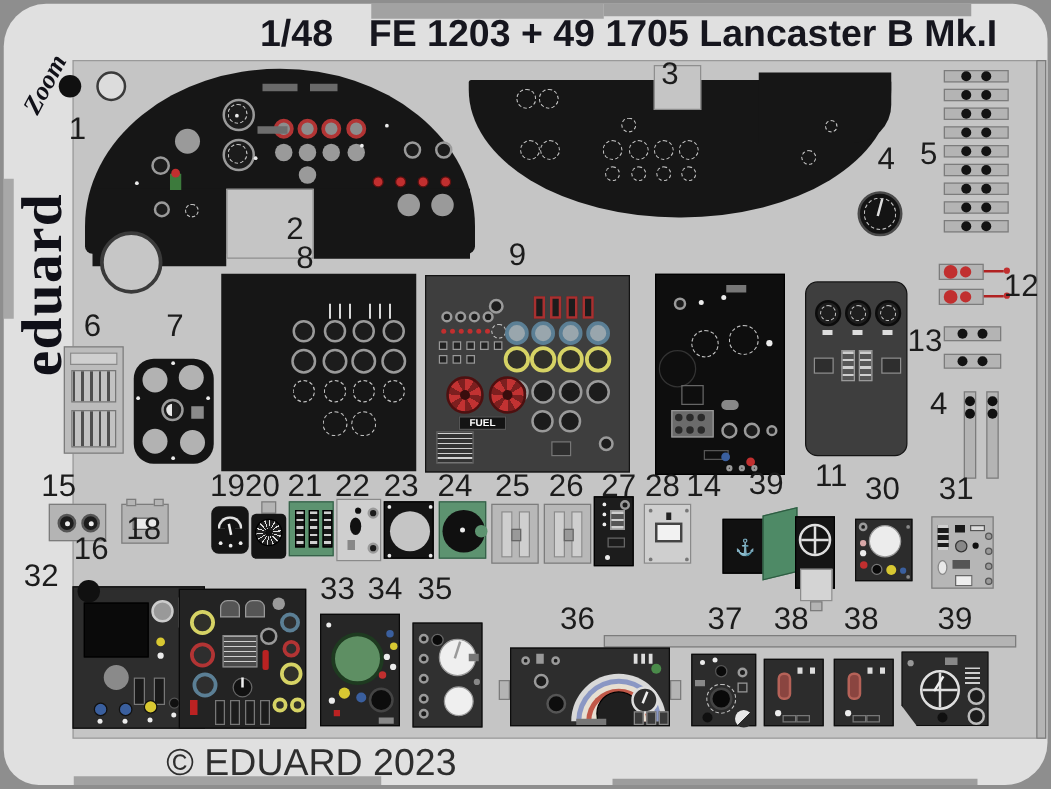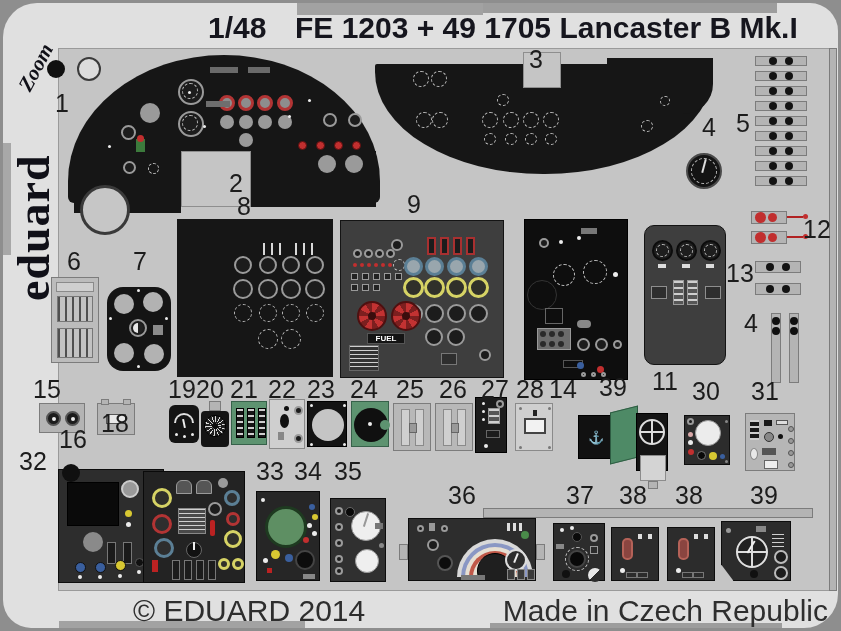--- a/index.html
+++ b/index.html
@@ -55,22 +55,21 @@
   <div class="a" style="left:56px;top:618px;width:246px;height:13px;background:#a2a2a2;"></div>
   <div class="a" style="left:487px;top:620px;width:292px;height:11px;background:#9d9d9d;"></div>
   <div class="a" style="left:0;top:140px;width:8px;height:112px;background:#a8a8a8;"></div>
 
   <span id="hdr-scale" style="left:205px;">1/48</span>
   <span id="hdr-title" style="left:292px;">FE 1203 + 49 1705 Lancaster B Mk.I</span>
 
   <span id="zoomlogo">Zoom</span>
   <span id="brand">eduard</span>
 
-  <span id="ftr-copy" style="left:130px;">© EDUARD 2014</span>
-  <span id="ftr-made" style="right:10px;">Made in Czech Republic</span>
+  <span id="ftr-copy" style="left:130px;">© EDUARD 2023</span>
 
   <div class="a" style="left:55px;top:45px;width:779px;height:543px;background:#c5c5c5;border:1px solid #9a9a9a;"></div>
   <div class="a st" style="left:826px;top:45px;width:8px;height:543px;"></div>
   <div class="a st" style="left:480px;top:505px;width:330px;height:10px;"></div>
 
   <div class="a blkd" style="left:44px;top:57px;width:18px;height:18px;"></div>
   <div class="a c" style="left:74px;top:54px;width:24px;height:24px;background:#dcdcdc;border:2px solid #3a3a3a;"></div>
 
   <div class="a" style="left:65px;top:52px;width:312px;height:170px;">
     <div class="a pnl" style="left:0;top:0;width:312px;height:148px;border-radius:156px 156px 6px 6px / 126px 126px 6px 6px;"></div>

